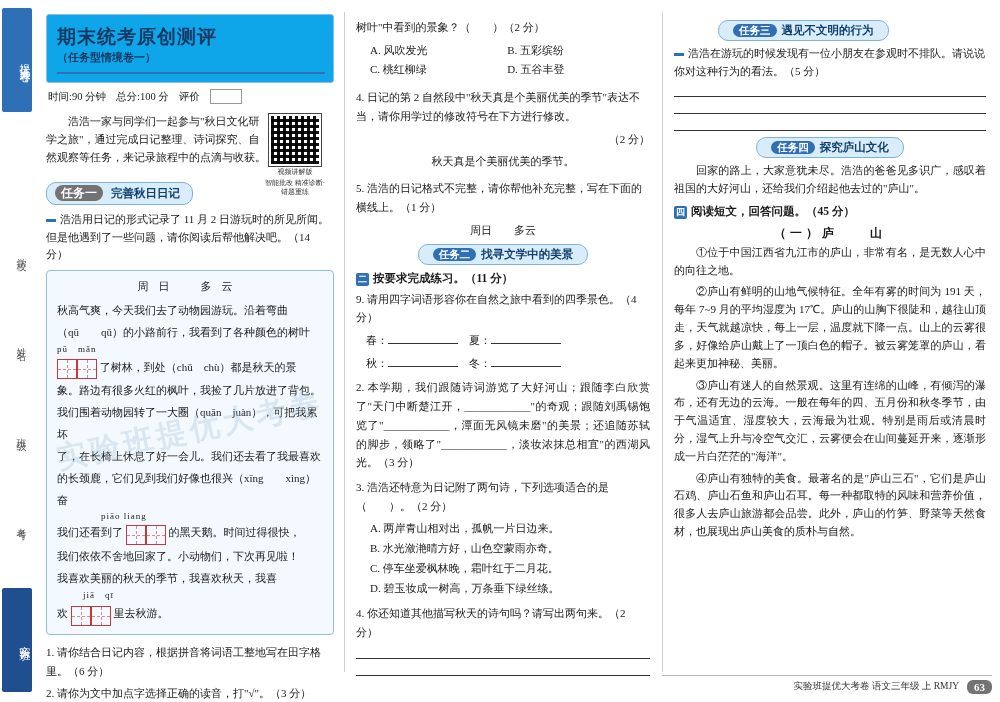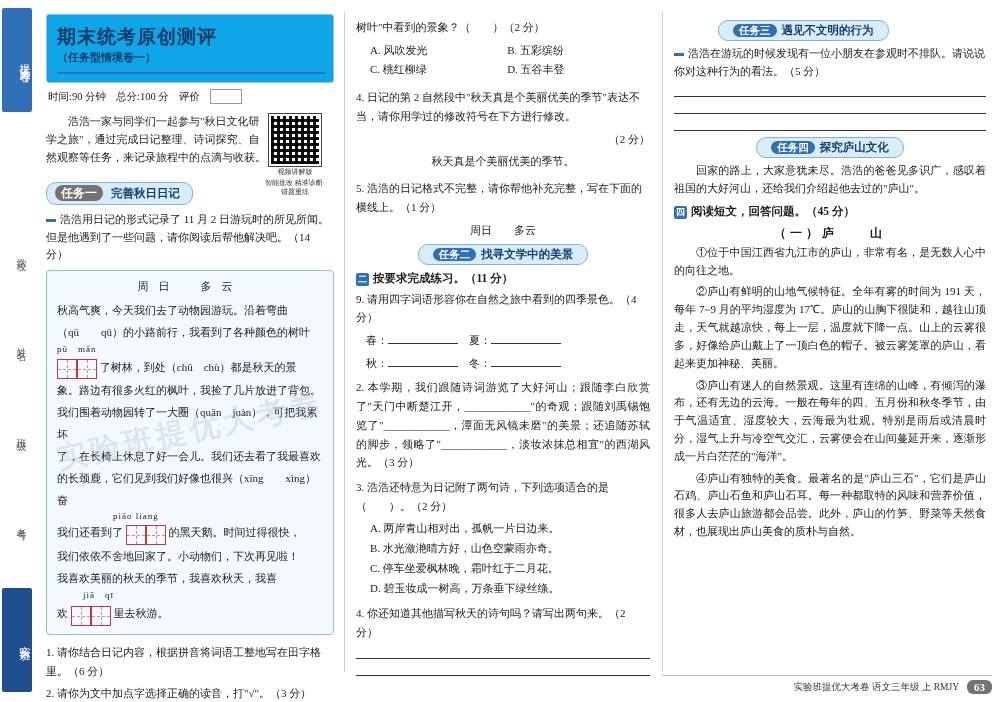--- a/index.html
+++ b/index.html
@@ -166,21 +166,21 @@
   }
   .sec-title{font-size:11.5px;font-weight:bold;margin:6px 0 4px 0;}
   .sec-title .sq{
     display:inline-block;width:13px;height:13px;background:#2f6fb5;color:#fff;
     font-size:9px;line-height:13px;text-align:center;margin-right:4px;border-radius:2px;
   }
 
   
   .footer{
     position:absolute;left:662px;bottom:8px;width:330px;
-    display:flex;align-items:center;justify-content:flex-end;gap:8px;
+    display:flex;align-items:flex-start;justify-content:flex-end;gap:8px;
     font-size:9.5px;color:#333;
   }
   .footer .pnum{
     background:#737373;color:#fff;border-radius:6px;padding:1px 7px;font-weight:bold;font-size:11px;
   }
   .footline{position:absolute;left:662px;bottom:26px;width:330px;height:1px;background:#bbb;}
 </style>
 </head>
 <body>
 
@@ -236,21 +236,21 @@
       <p>（qū　　qǔ）的小路前行，我看到了各种颜色的树叶</p>
       <div class="pinyin">pū　mǎn</div>
       <p>
         <span class="tianzi"><span class="cell"></span><span class="cell"></span></span>
         <span>了树林，到处（chǔ　chù）都是秋天的景</span>
       </p>
       <p>象。路边有很多火红的枫叶，我捡了几片放进了背包。</p>
       <p>我们围着动物园转了一大圈（quān　juàn），可把我累坏</p>
       <p>了，在长椅上休息了好一会儿。我们还去看了我最喜欢</p>
       <p>的长颈鹿，它们见到我们好像也很兴（xīng　　xìng）奋</p>
-      <div class="pinyin" style="margin-left:56px;">piāo liang</div>
+      <div class="pinyin" style="margin-left:44px;">piāo liang</div>
       <p>
         <span>我们还看到了</span>
         <span class="tianzi"><span class="cell"></span><span class="cell"></span></span>
         <span>的黑天鹅。时间过得很快，</span>
       </p>
       <p>我们依依不舍地回家了。小动物们，下次再见啦！</p>
       <p>我喜欢美丽的秋天的季节，我喜欢秋天，我喜</p>
       <div class="pinyin" style="margin-left:26px;">jiā　qī</div>
       <p>
         <span>欢</span>

